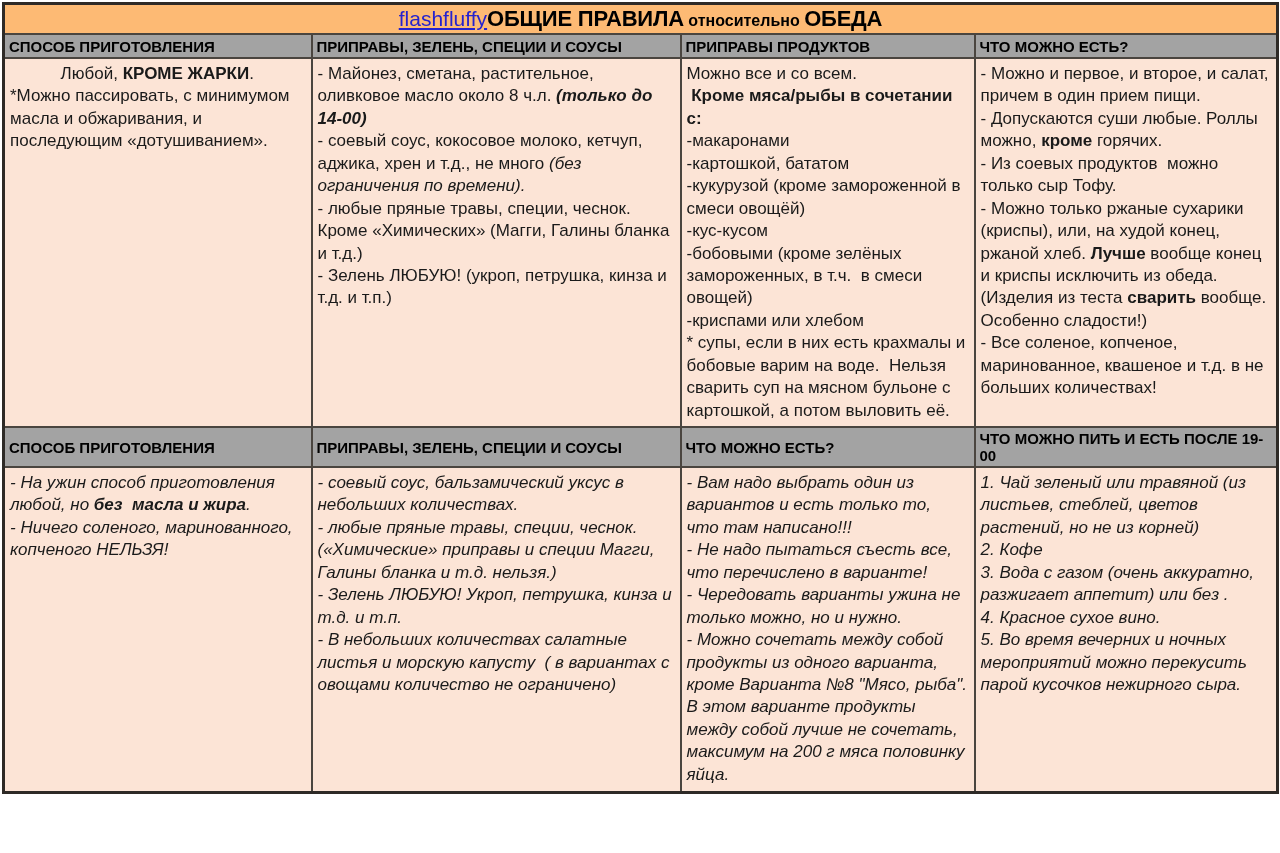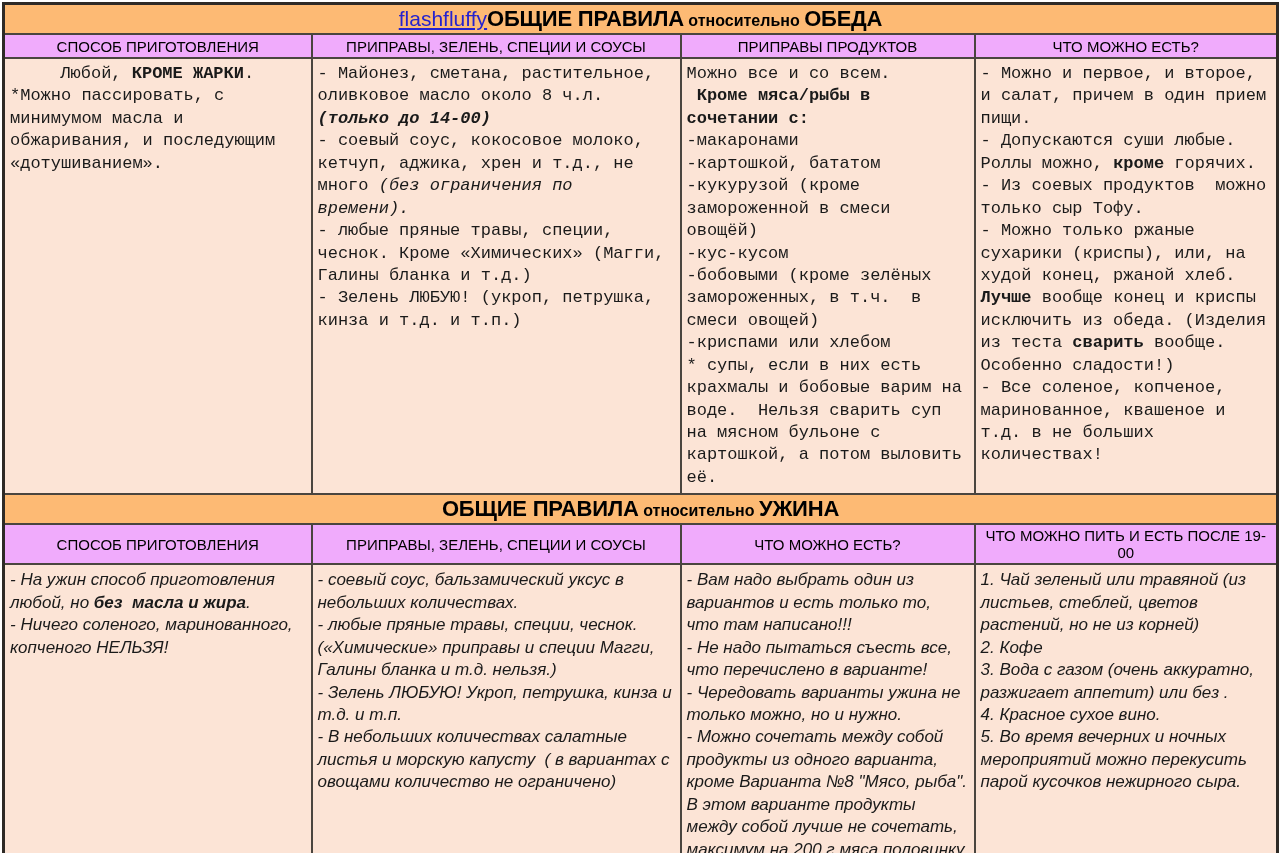--- a/index.html
+++ b/index.html
@@ -19,38 +19,38 @@
   tr.title-row td{
     background:#fdba74;
     text-align:center;
     vertical-align:middle;
     font-weight:700;
     font-size:16px;
     height:30px;
     padding:1px 4px;
   }
   tr.head-row td{
-    background:#f0abfc;
-    text-align:center;
+    background:#a3a3a3;
+    text-align:left;
     vertical-align:middle;
-    font-weight:400;
+    font-weight:700;
     font-size:15px;
     padding:2px 4px;
   }
   tr.head-row.h1 td{height:24px;}
   tr.head-row.h2 td{height:36px;}
   tr.body-row td{
     background:#fce4d6;
     vertical-align:top;
     font-size:17px;
     line-height:1.32;
     padding:4px 6px 4px 5px;
     color:#1a1a1a;
   }
-  tr.body-row.b1 td{height:298px;font-family:Liberation Mono, monospace;}
+  tr.body-row.b1 td{height:298px;}
   tr.body-row.b2 td{height:325px;font-style:italic;}
   .para{margin:0;}
   .para.center{text-align:center;}
   .b{font-weight:700;}
   .i{font-style:italic;}
   .big{font-size:22px;letter-spacing:-0.2px;}
   a.doc-link{
     color:#2522cf;
     text-decoration:underline;
     font-weight:400;
@@ -104,23 +104,20 @@
           </td>
       <td>
             <div class="para"><span>- Можно и первое, и второе, и салат, причем в один прием пищи.</span></div>
             <div class="para"><span>- Допускаются суши любые. Роллы можно, </span><span class="b">кроме</span><span> горячих.</span></div>
             <div class="para"><span>- Из соевых продуктов&nbsp; можно только сыр Тофу.</span></div>
             <div class="para"><span>- Можно только ржаные сухарики (криспы), или, на худой конец, ржаной хлеб. </span><span class="b">Лучше</span><span> вообще конец и криспы исключить из обеда. (Изделия из теста </span><span class="b">сварить</span><span> вообще. Особенно сладости!)</span></div>
             <div class="para"><span>- Все соленое, копченое, маринованное, квашеное и т.д. в не больших количествах!</span></div>
           </td>
     </tr>
 
-    <tr class="title-row">
-      <td colspan="4"><span class="big">ОБЩИЕ ПРАВИЛА</span><span> относительно </span><span class="big">УЖИНА</span></td>
-    </tr>
     <tr class="head-row h2">
       <td>СПОСОБ ПРИГОТОВЛЕНИЯ</td>
       <td>ПРИПРАВЫ, ЗЕЛЕНЬ, СПЕЦИИ И СОУСЫ</td>
       <td>ЧТО МОЖНО ЕСТЬ?</td>
       <td>ЧТО МОЖНО ПИТЬ И ЕСТЬ ПОСЛЕ 19-00</td>
     </tr>
     <tr class="body-row b2">
       <td>
             <div class="para"><span>- На ужин способ приготовления любой, но </span><span class="b">без&nbsp; масла и жира</span><span>.</span></div>
             <div class="para"><span>- Ничего соленого, маринованного, копченого НЕЛЬЗЯ!</span></div>

